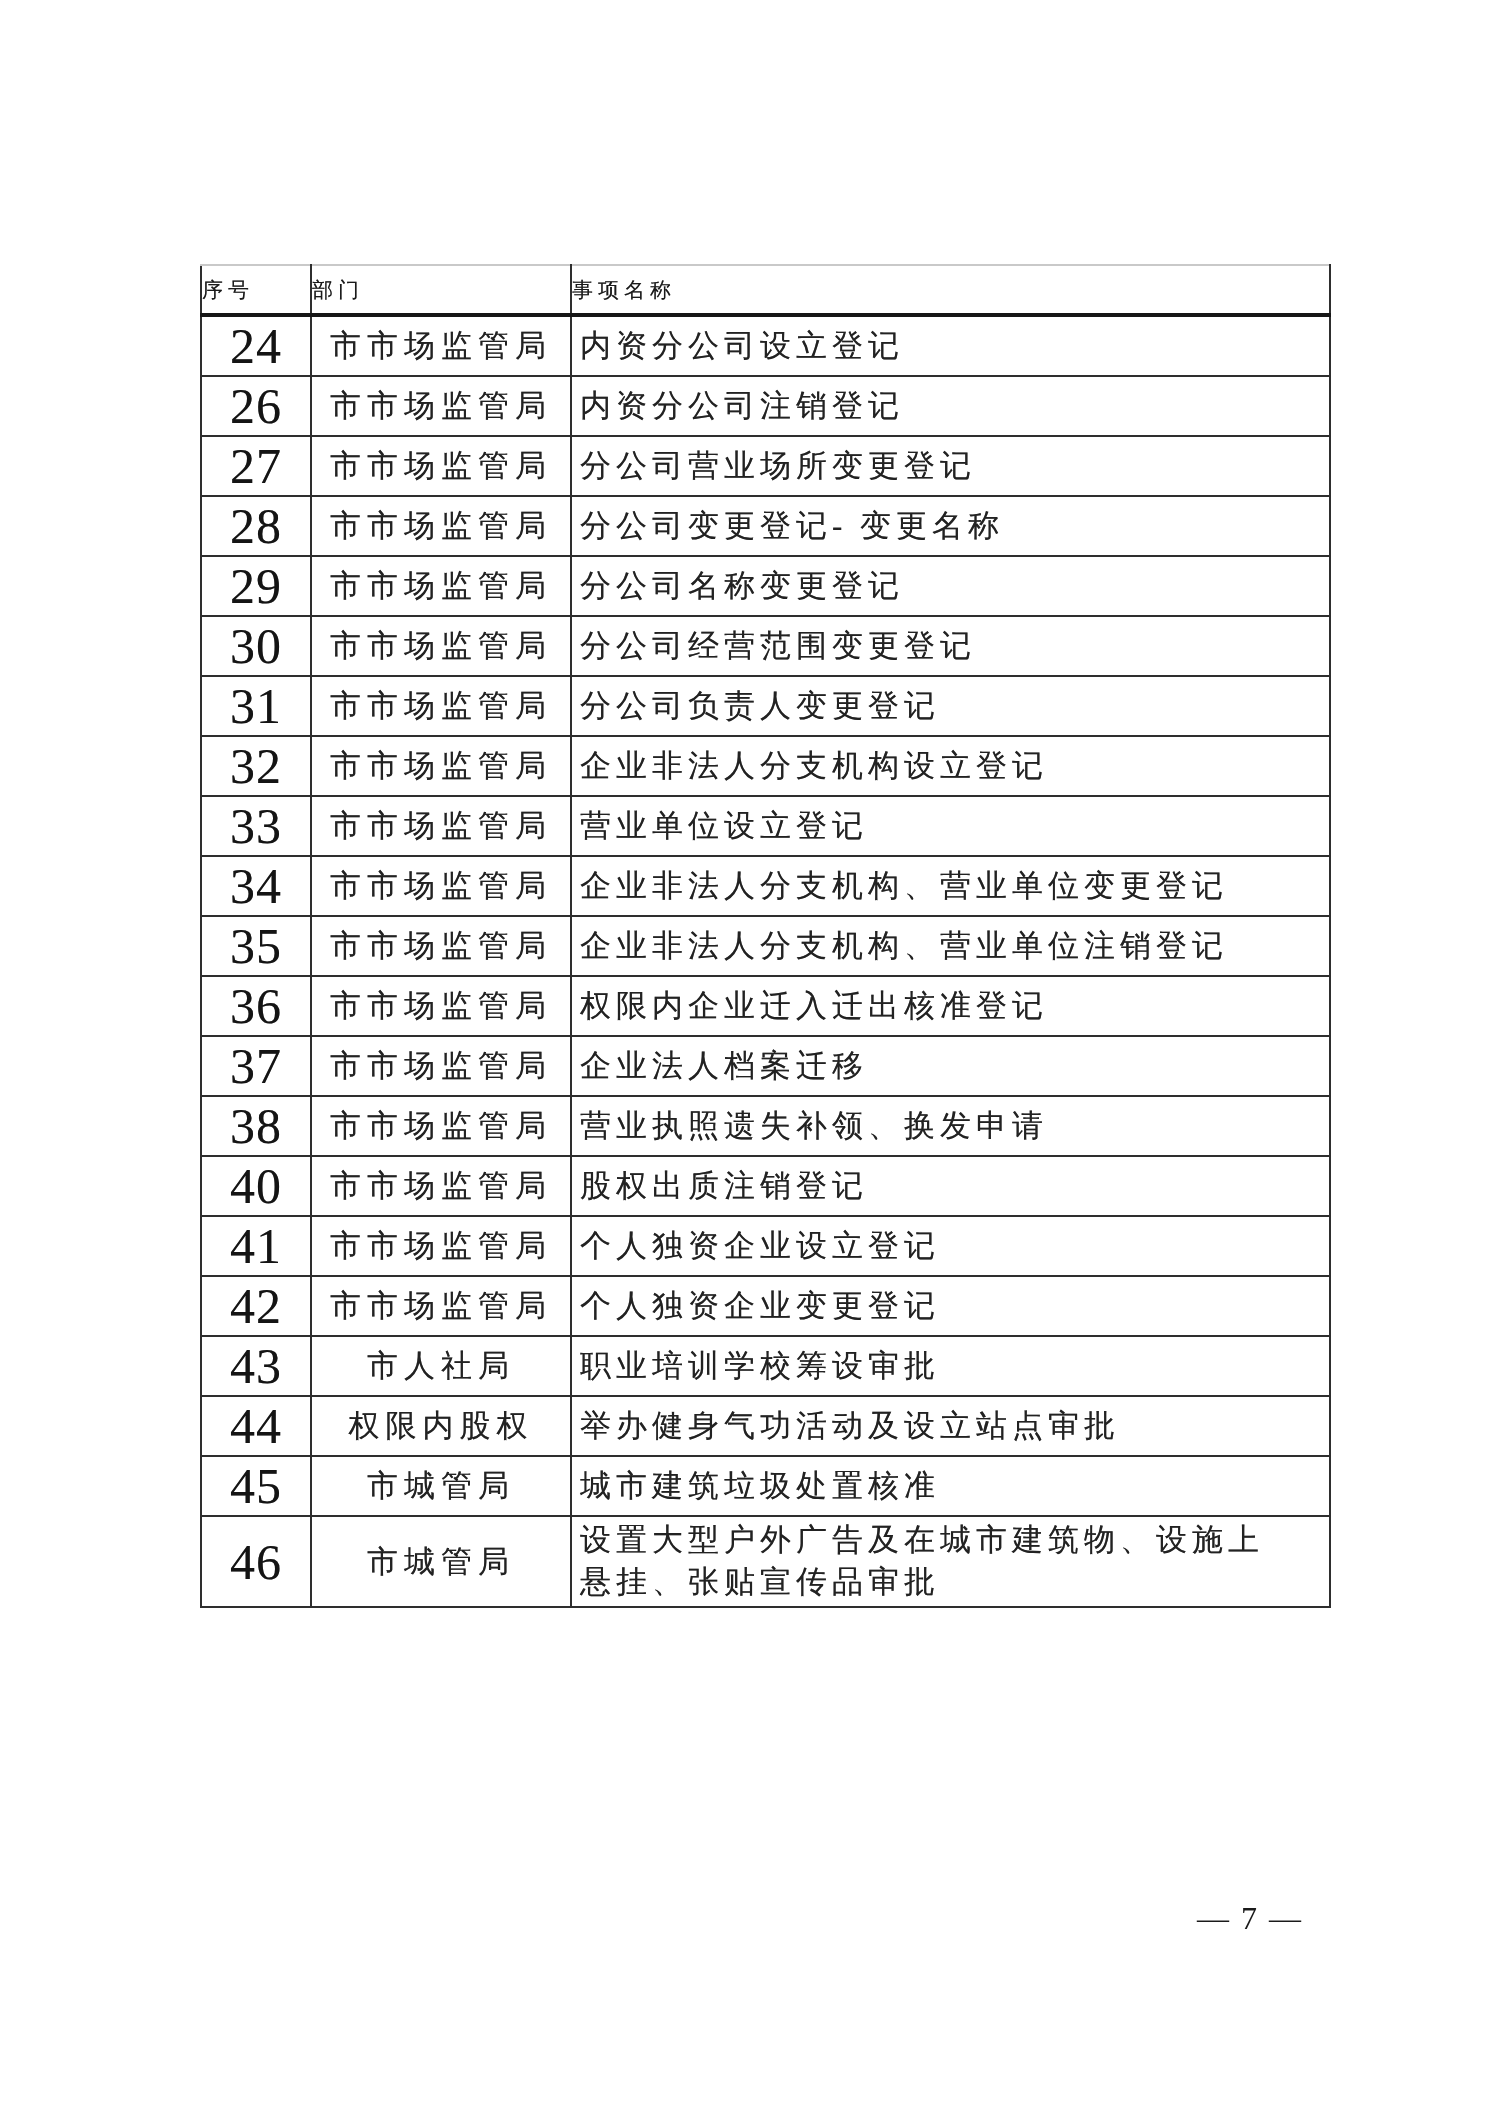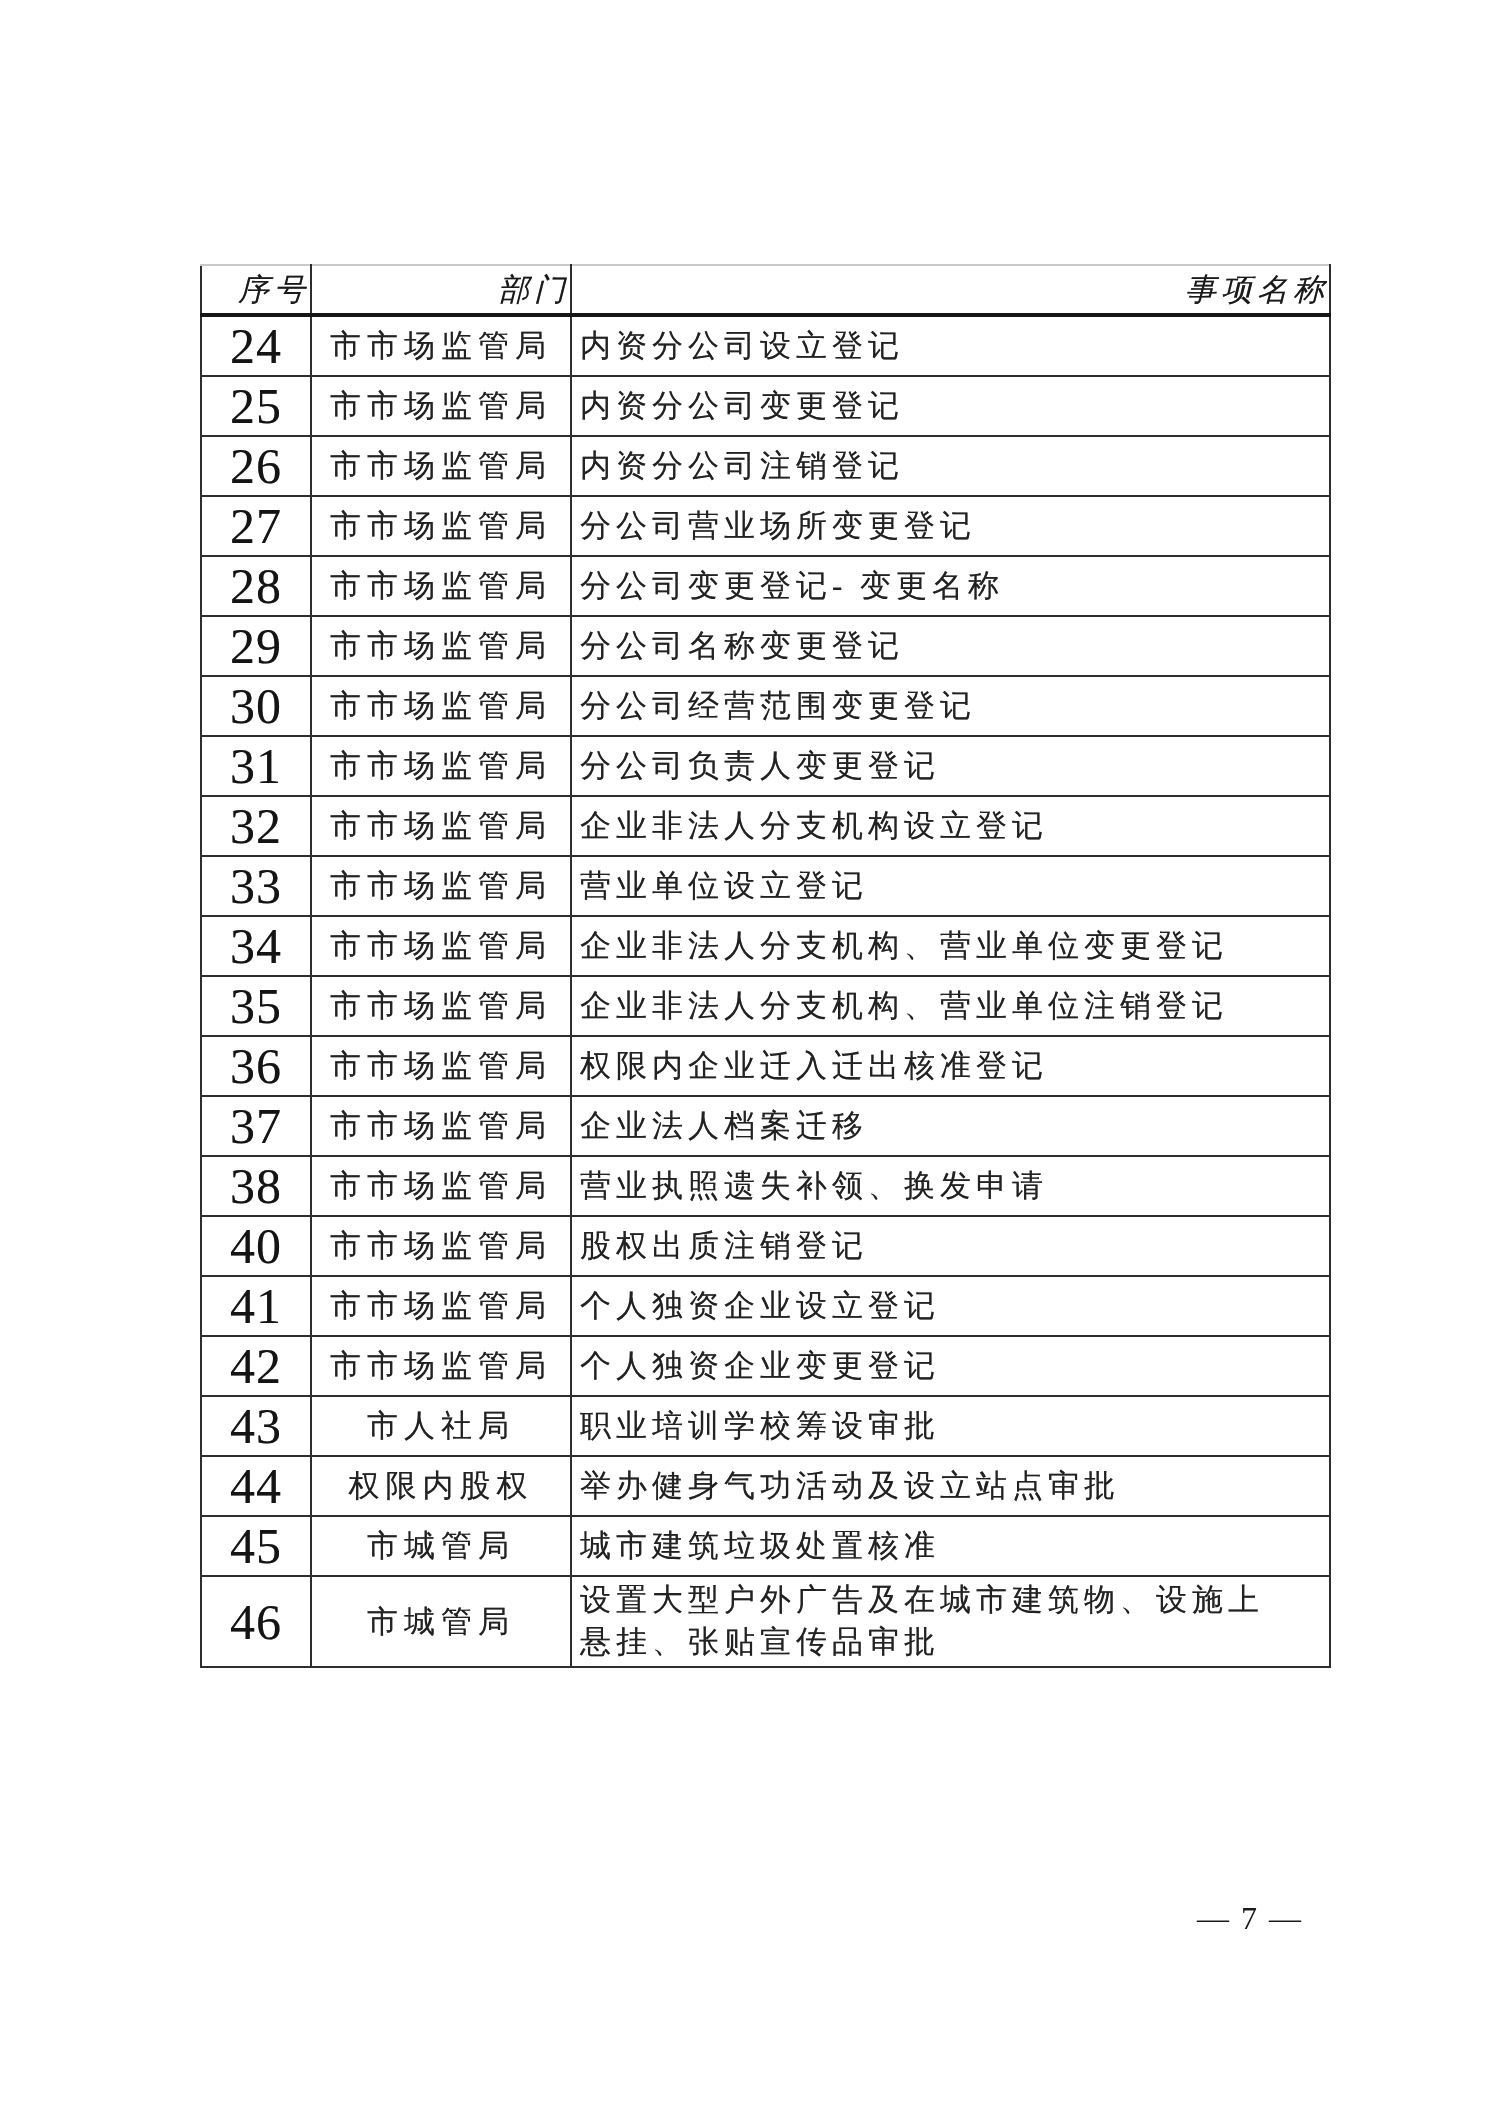--- a/index.html
+++ b/index.html
@@ -43,25 +43,24 @@
 
   
   table.approval-table thead th {
     border-top: 2px solid #c9c9c9;
   }
 
   
   table.approval-table thead th {
     border-bottom: 4px solid #161616;
     height: 50px;
-    font-size: 31px;
+    font-size: 21px;
     letter-spacing: 5px;
-    text-align: right;
+    text-align: left;
     color: #1a1a1a;
-    font-style: italic;
   }
 
   table.approval-table tbody tr { height: 56px; }
 
   td.no {
     text-align: center;
     font-size: 50px;
     letter-spacing: 1px;
     color: #141414;
   }
@@ -119,25 +118,20 @@
         <th>事项名称</th>
       </tr>
     </thead>
     <tbody id="table-body">
         <tr>
           <td class="no">24</td>
           <td class="dept">市市场监管局</td>
           <td class="item">内资分公司设立登记</td>
         </tr>
         <tr>
-          <td class="no">25</td>
-          <td class="dept">市市场监管局</td>
-          <td class="item">内资分公司变更登记</td>
-        </tr>
-        <tr>
           <td class="no">26</td>
           <td class="dept">市市场监管局</td>
           <td class="item">内资分公司注销登记</td>
         </tr>
         <tr>
           <td class="no">27</td>
           <td class="dept">市市场监管局</td>
           <td class="item">分公司营业场所变更登记</td>
         </tr>
         <tr>

